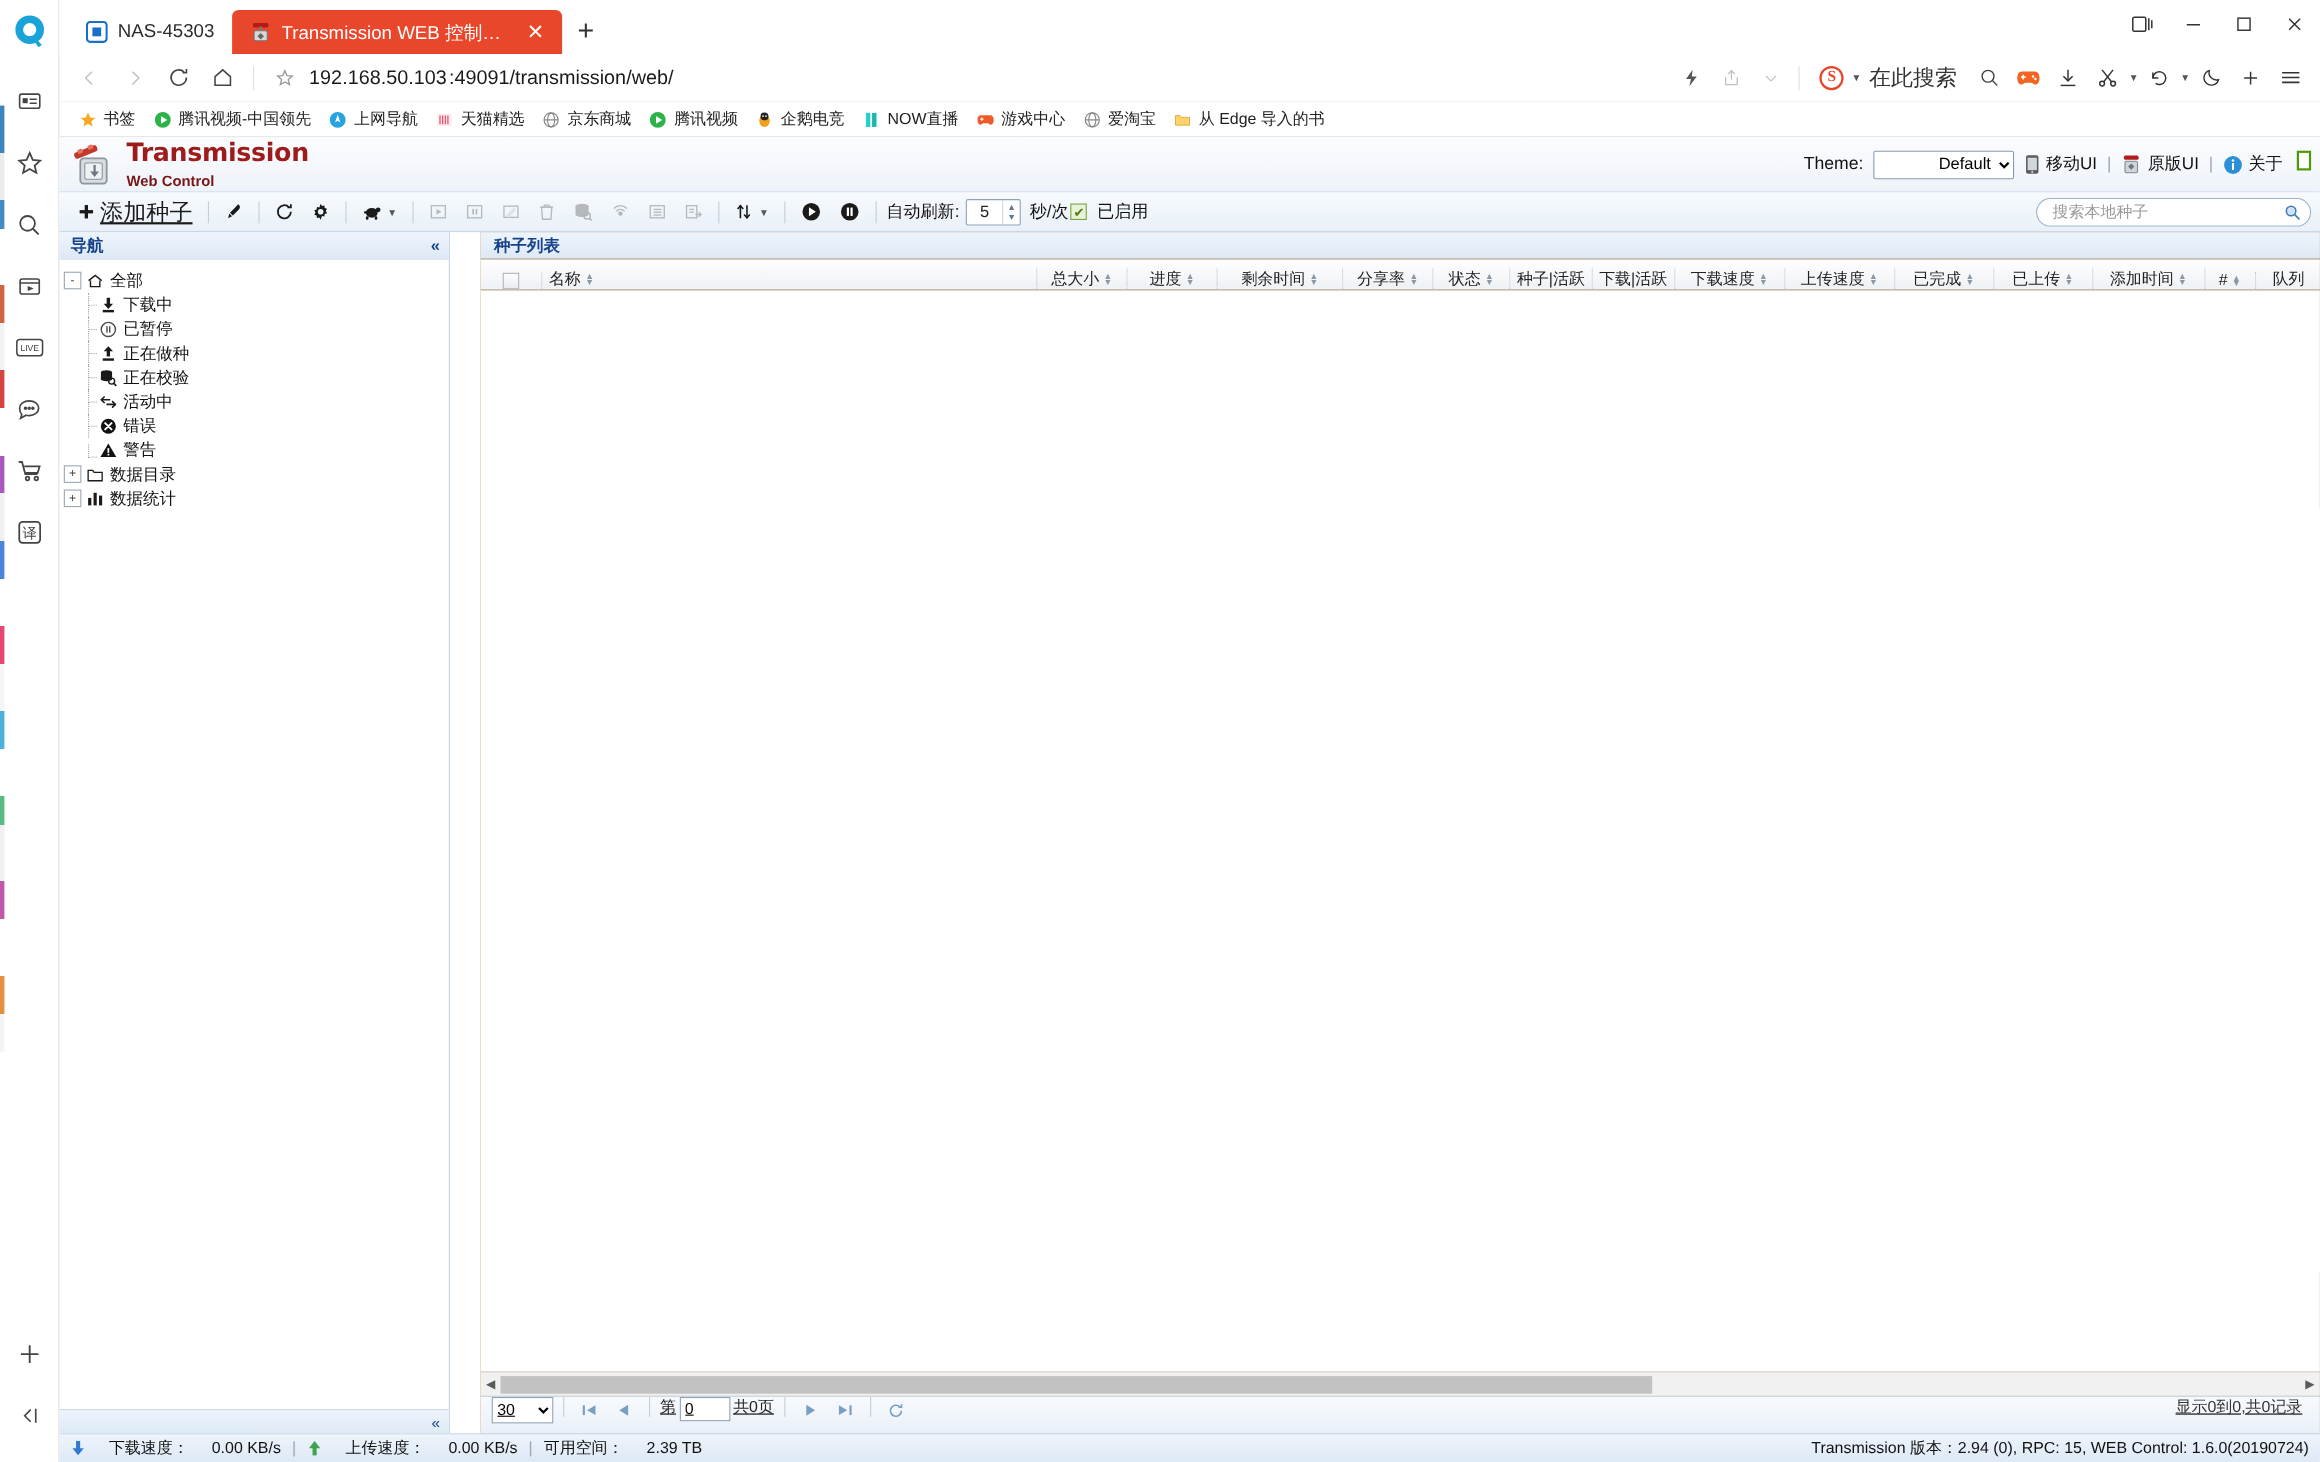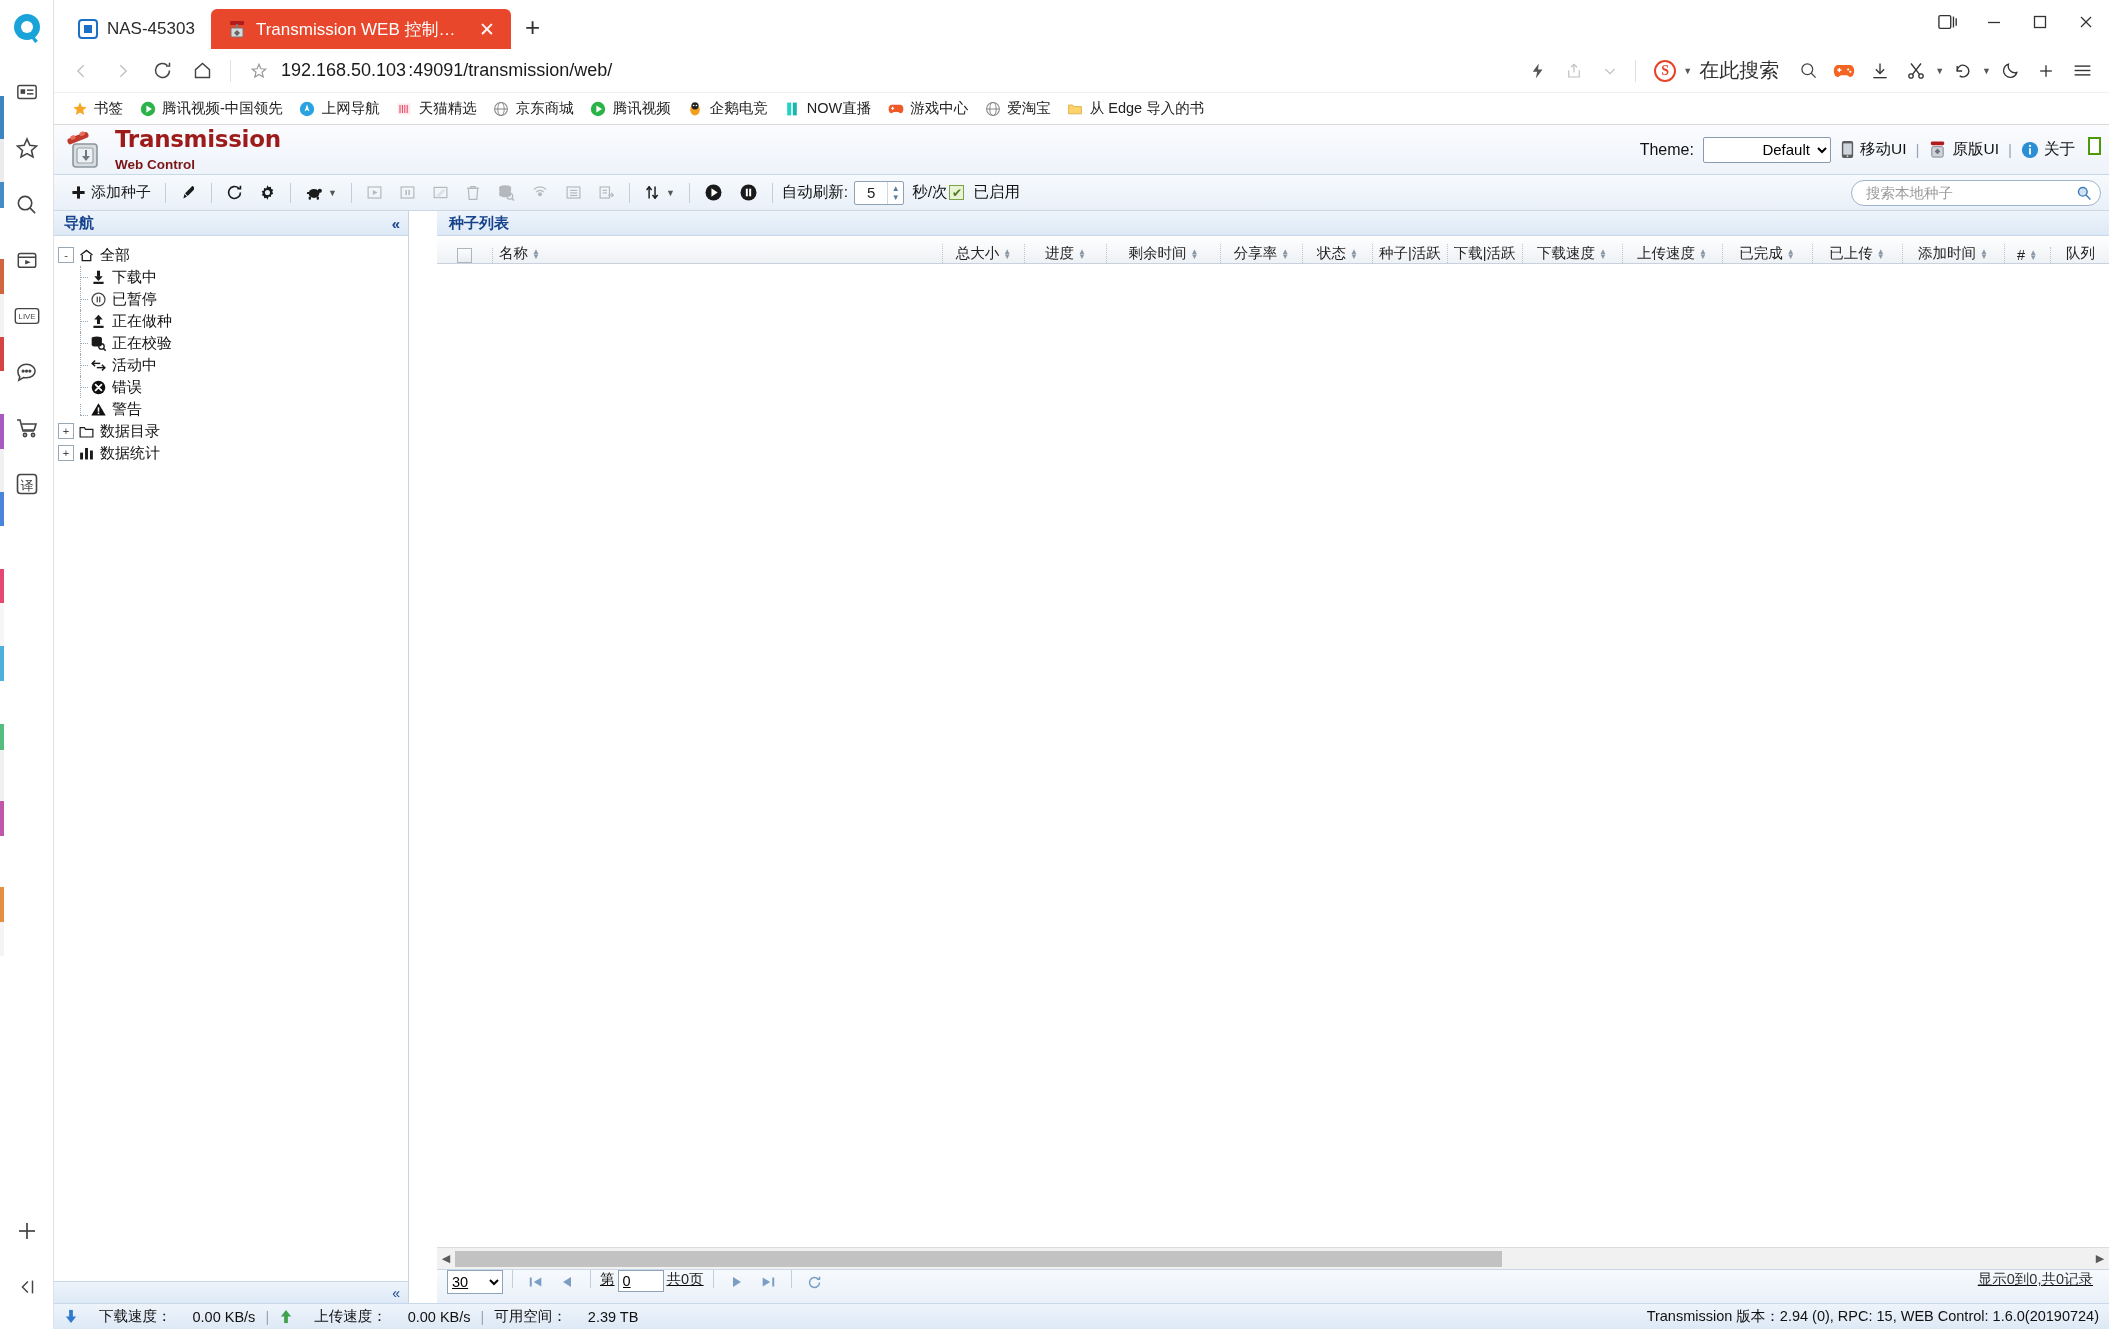--- a/index.html
+++ b/index.html
@@ -123,21 +123,21 @@
   .green-sq { width: 13px; height: 18px; border: 2px solid #4e9a06; background: #fff; margin-left: 4px; align-self: flex-start; }
 
   .tm-toolbar {
     height: 36px; background: linear-gradient(to bottom,#f7fafd,#e9f0f8);
     border-bottom: 1px solid #c9d7e6; display: flex; align-items: center;
     padding: 0 8px 0 10px; gap: 2px; position: relative;
   }
   .tb-btn { height: 28px; display: flex; align-items: center; gap: 5px; padding: 0 6px; cursor: pointer; border: 1px solid transparent; border-radius: 3px; font-size: 15px; color: #1a1a1a; }
   .tb-btn.disabled { opacity: .35; cursor: default; }
   .tb-sep { width: 1px; height: 20px; background: #c3cedb; margin: 0 5px; }
-  .tb-label { font-size: 15px; }
+  .tb-label { font-size: 21px; text-decoration: underline; }
   .refresh-label { font-size: 15.5px; color: #111; margin-left: 2px; }
   .spin-wrap { display: flex; align-items: center; border: 1px solid #8fa3b8; background: #fff; height: 24px; border-radius: 2px; margin: 0 4px; }
   .spin-val { width: 32px; text-align: center; font-size: 15px; color: #222; }
   .spin-arrows { display: flex; flex-direction: column; width: 16px; border-left: 1px solid #cdd8e4; height: 100%; justify-content: center; align-items: center; }
   .spin-arrows span { font-size: 8px; line-height: 9px; color: #5a7a99; }
   .chk-on { width: 15px; height: 15px; border: 1px solid #7aa348; background: #e8f3d6; display: flex; align-items: center; justify-content: center; color: #4e7a1a; font-size: 12px; margin-right: 5px; }
   .tm-search {
     margin-left: auto; width: 250px; height: 26px; border: 1px solid #9db4cc;
     border-radius: 13px; background: #fff; display: flex; align-items: center;
     padding: 0 8px 0 12px;

